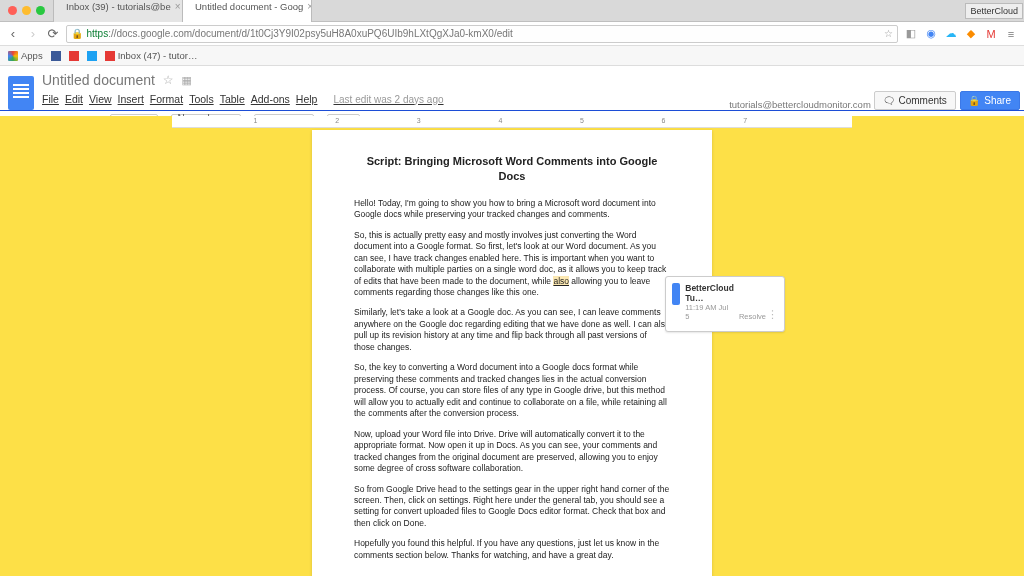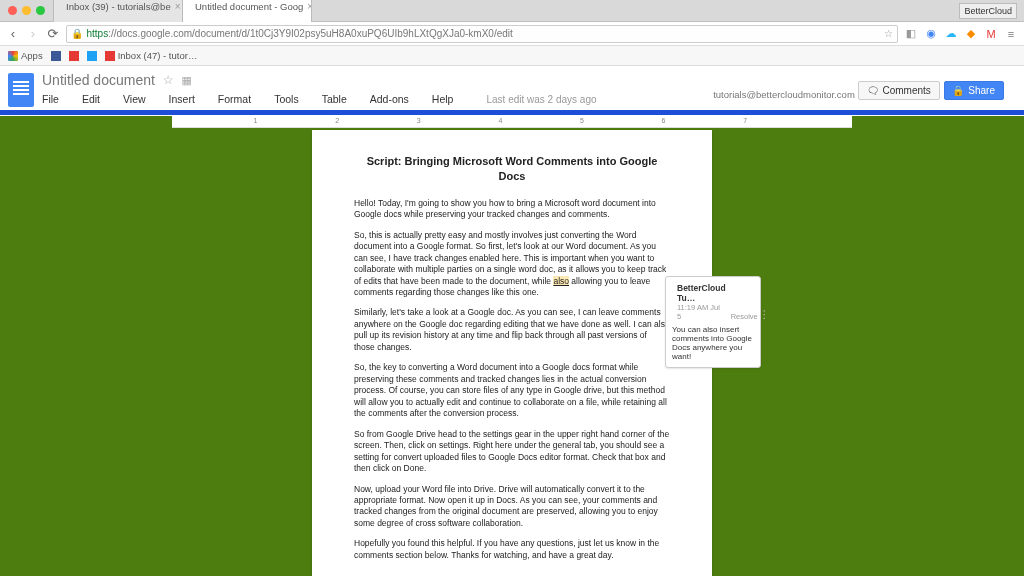--- a/index.html
+++ b/index.html
@@ -8,72 +8,72 @@
 
 .window-top { height: 22px; background: #d9d9d9; display: flex; align-items: center; border-bottom: 1px solid #bfbfbf; }
 .traffic-lights { display: flex; gap: 5px; padding: 0 8px; }
 .dot { width: 9px; height: 9px; border-radius: 50%; }
 .dot.red { background: #ff5f57; } .dot.yellow { background: #febc2e; } .dot.green { background: #28c840; }
 .tabs { display: flex; height: 22px; align-items: flex-end; }
 .tab { background: #fff; height: 32px; padding: 3px 8px; font-size: 9.5px; color: #555; border: 1px solid #bbb; border-bottom: none; border-radius: 3px 3px 0 0; margin-right: -1px; display: flex; align-items: center; gap: 4px; max-width: 130px; white-space: nowrap; overflow: hidden; }
 .tab.inactive { background: #e5e5e5; }
 .tab .favicon { width: 10px; height: 10px; }
 .tab-close { color: #999; font-size: 10px; }
-.ext-badge { margin-left: auto; margin-right: 7px; padding: 2px 4px; border: 1px solid #bbb; font-size: 9px; background: #eee; }
+.ext-badge { margin-left: auto; margin-right: 1px; padding: 2px 4px; border: 1px solid #bbb; font-size: 9px; background: #eee; }
 
 
 .addr-row { height: 24px; background: #fff; display: flex; align-items: center; padding: 0 6px; border-bottom: 1px solid #ddd; gap: 6px; }
 .nav-btn { width: 14px; height: 14px; color: #666; font-size: 13px; display: flex; align-items: center; justify-content: center; }
 .addr-bar { flex: 1; height: 18px; border: 1px solid #ccc; border-radius: 2px; background: #fefefe; display: flex; align-items: center; padding: 0 4px; font-size: 10px; }
 .https { color: #0a7d33; }
 .url-rest { color: #777; }
 .addr-icons { display: flex; gap: 6px; align-items: center; }
 .addr-icons span { width: 14px; height: 14px; display: inline-flex; align-items: center; justify-content: center; font-size: 11px; }
 
 
 .bm-bar { height: 20px; background: #f7f7f7; display: flex; align-items: center; padding: 0 8px; gap: 8px; font-size: 9.5px; color: #555; border-bottom: 1px solid #ddd; }
 .bm-item { display: flex; align-items: center; gap: 3px; }
 .bm-ico { width: 10px; height: 10px; }
 
 
-.docs-header { background: #fff; padding: 4px 20px 0 8px; display: flex; align-items: center; border-bottom: 5px solid #1d4ed8; }
+.docs-header { background: #fff; padding: 4px 4px 0 8px; display: flex; align-items: flex-end; border-bottom: 1px solid #1d4ed8; }
 .docs-logo { width: 26px; height: 34px; background: #4285f4; border-radius: 2px; margin-right: 8px; position: relative; }
 .docs-logo::after { content: ''; position: absolute; left: 5px; right: 5px; top: 8px; height: 2px; background: #fff; box-shadow: 0 4px 0 #fff, 0 8px 0 #fff, 0 12px 0 #fff; }
 .title-area { flex: 1; }
 .doc-title { font-size: 14px; color: #777; display: flex; align-items: center; gap: 8px; padding: 2px 0; }
 .star { color: #aaa; font-size: 12px; }
 .folder { color: #aaa; font-size: 11px; }
-.menus { display: flex; gap: 23px; font-size: 10.5px; color: #333; padding: 3px 0 5px 0; align-items: center; }
+.menus { display: flex; gap: 6px; font-size: 10.5px; color: #333; padding: 3px 0 5px 0; align-items: center; text-decoration: underline; }
 .menus .hint { color: #999; margin-left: 10px; font-size: 10px; }
 .header-right { display: flex; flex-direction: row; align-items: flex-end; gap: 3px; font-size: 9.5px; }
 .email { color: #777; }
 .header-btns { display: flex; gap: 4px; }
 .btn { border: 1px solid #ccc; border-radius: 2px; padding: 3px 8px; font-size: 10px; background: #f7f7f7; display: flex; align-items: center; gap: 3px; }
 .btn.share { background: #4285f4; color: #fff; border-color: #3b78e7; }
 
 
 .toolbar { background: #fff; height: 26px; display: flex; align-items: center; padding: 0 8px; gap: 3px; border-bottom: 1px solid #ccc; box-shadow: 0 1px 3px rgba(0,0,0,0.05); }
 .tool { width: 20px; height: 20px; display: flex; align-items: center; justify-content: center; color: #555; font-size: 11px; border-radius: 2px; }
 .tool.wide { width: auto; padding: 0 6px; font-size: 10px; gap: 3px; }
 .tool.box { border: 1px solid #ccc; }
 .sep { width: 1px; height: 16px; background: #ddd; margin: 0 3px; }
 .toolbar-right { margin-left: auto; display: flex; align-items: center; gap: 6px; }
 .editing { display: flex; align-items: center; gap: 4px; color: #333; font-size: 10px; }
 
 
-.canvas { position: absolute; top: 116px; bottom: 0; left: 0; right: 0; background: #4d7c0f; overflow: hidden; }
+.canvas { position: absolute; top: 116px; bottom: 0; left: 0; right: 0; background: #fde047; overflow: hidden; }
 .ruler { height: 12px; background: #fff; border-bottom: 1px solid #ddd; margin: 0 auto; width: 680px; position: relative; font-size: 7px; color: #888; }
 .ruler span { position: absolute; top: 1px; }
 .page { width: 400px; background: #fff; margin: 2px auto 0 auto; min-height: 460px; box-shadow: 0 1px 3px rgba(0,0,0,0.15); padding: 24px 42px; font-size: 8.5px; line-height: 1.35; color: #222; }
 .page h1 { font-size: 11px; font-weight: bold; text-align: center; margin-bottom: 14px; }
 .page p { margin-bottom: 9px; }
 .hl { background: #fce8b2; text-decoration: underline; }
 
 
-.comment-card { position: absolute; left: 665px; top: 160px; width: 96px; background: #fff; border: 1px solid #ccc; border-radius: 3px; box-shadow: 0 1px 2px rgba(0,0,0,0.1); padding: 6px; font-size: 8px; }
+.comment-card { position: absolute; left: 665px; top: 160px; width: 120px; background: #fff; border: 1px solid #ccc; border-radius: 3px; box-shadow: 0 1px 2px rgba(0,0,0,0.1); padding: 6px; font-size: 8px; }
 .comment-head { display: flex; gap: 5px; margin-bottom: 4px; }
 .avatar { width: 22px; height: 22px; background: #4285f4; border-radius: 2px; }
 .comment-name { font-weight: bold; font-size: 8.5px; color: #333; }
 .comment-time { color: #999; font-size: 7.5px; }
 .comment-resolve { color: #999; font-size: 7.5px; margin-left: auto; }
 .comment-body { color: #333; }
 .comment-menu { font-size: 11px; color: #bbb; }
 </style>
 </head>
 <body>
@@ -252,32 +252,31 @@
   </div>
 
   <div class="page">
     <h1>Script: Bringing Microsoft Word Comments into Google Docs</h1>
     <p>Hello! Today, I'm going to show you how to bring a Microsoft word document into Google docs while preserving your tracked changes and comments.</p>
     <p>
       <span>So, this is actually pretty easy and mostly involves just converting the Word document into a Google format. So first, let's look at our Word document. As you can see, I have track changes enabled here. This is important when you want to collaborate with multiple parties on a single word doc, as it allows you to keep track of edits that have been made to the document, while </span><span class="hl">also</span><span> allowing you to leave comments regarding those changes like this one.</span>
     </p>
     <p>Similarly, let's take a look at a Google doc. As you can see, I can leave comments anywhere on the Google doc regarding editing that we have done as well. I can also pull up its revision history at any time and flip back through all past versions of those changes.</p>
     <p>So, the key to converting a Word document into a Google docs format while preserving these comments and tracked changes lies in the actual conversion process. Of course, you can store files of any type in Google drive, but this method will allow you to actually edit and continue to collaborate on a file, while retaining all the comments after the conversion process.</p>
+    <p>Now, upload your Word file into Drive. Drive will automatically convert it to the appropriate format. Now open it up in Docs. As you can see, your comments and tracked changes from the original document are preserved, allowing you to enjoy some degree of cross software collaboration.</p>
     <p>So from Google Drive head to the settings gear in the upper right hand corner of the screen. Then, click on settings. Right here under the general tab, you should see a setting for convert uploaded files to Google Docs editor format. Check that box and then click on Done.</p>
-    <p>Now, upload your Word file into Drive. Drive will automatically convert it to the appropriate format. Now open it up in Docs. As you can see, your comments and tracked changes from the original document are preserved, allowing you to enjoy some degree of cross software collaboration.</p>
     <p>Hopefully you found this helpful. If you have any questions, just let us know in the comments section below. Thanks for watching, and have a great day.</p>
   </div>
 
   <div class="comment-card">
     <div class="comment-head">
       <div class="avatar"></div>
       <div style="flex:1;">
         <div class="comment-name">BetterCloud Tu…</div>
         <div class="comment-time">11:19 AM Jul 5</div>
       </div>
       <div style="display:flex;align-items:flex-end;gap:1px;">
         <span class="comment-resolve">Resolve</span>
         <span class="comment-menu">⋮</span>
       </div>
     </div>
-    <div class="comment-body">You can also insert comments into Google Docs anywhere you want!</div>
   </div>
 </div>
 
 </body></html>

